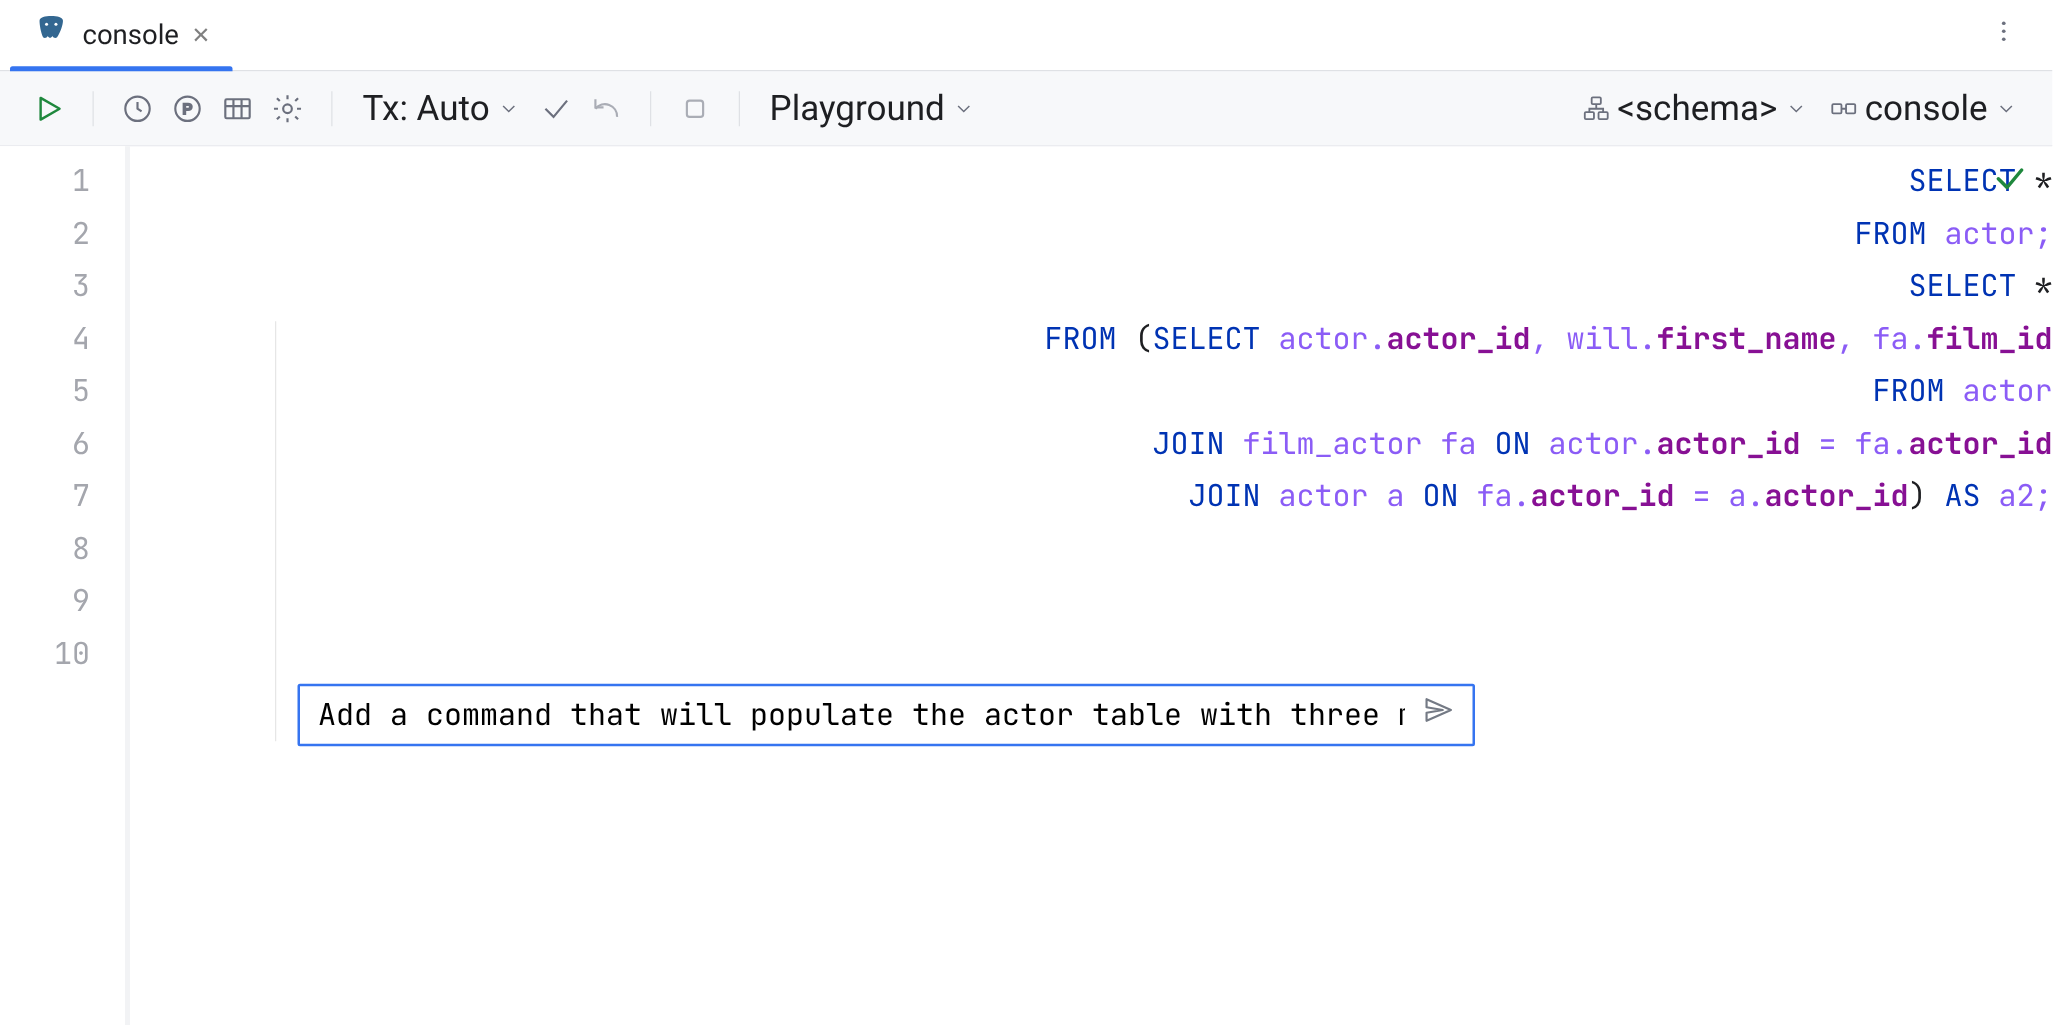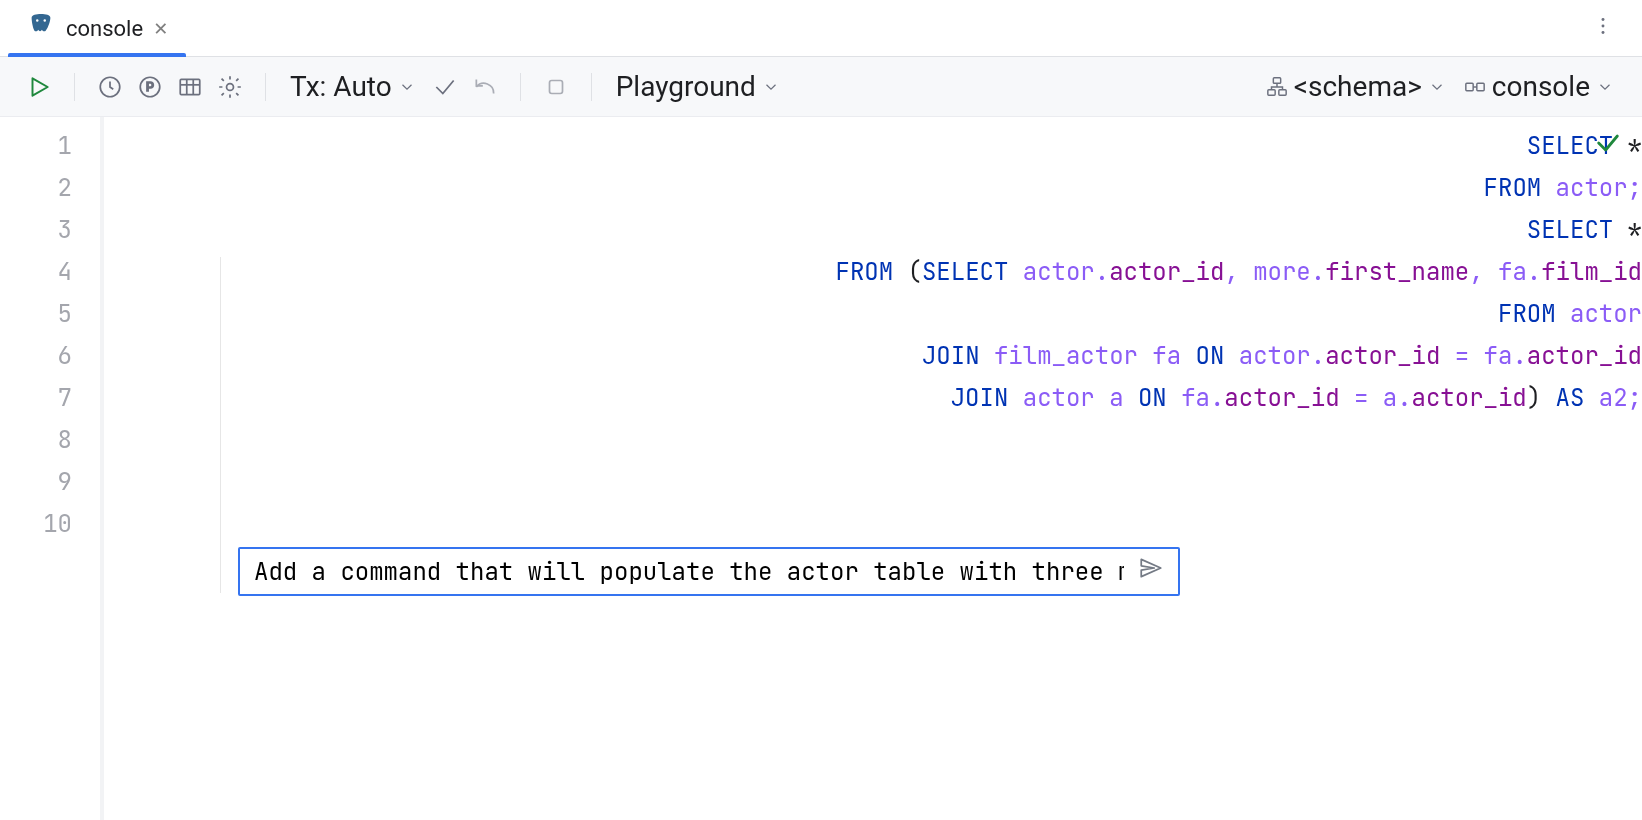--- a/index.html
+++ b/index.html
@@ -125,21 +125,21 @@
     left: 116px;
     top: 140px;
     width: 1px;
     height: 336px;
     background: #e6e6e6;
   }
 
   
   .kw   { color: #0033b3; }
   .ident{ color: #8b5cf6; }
-  .col  { color: #871094; }
+  .col  { color: #871094; font-weight: bold; }
   .star { color: #1e1f22; }
   .punct{ color: #1e1f22; }
 
   .status-check {
     position: absolute;
     top: 12px;
     right: 20px;
     color: #1f883d;
   }
 
@@ -305,21 +305,21 @@
     <div>10</div>
   </div>
 
   <div class="code-pane">
     <div class="indent-guide"></div>
 
     <div class="code-line"><span class="kw">SELECT</span><span class="star"> *</span></div>
     <div class="code-line"><span class="kw">FROM</span><span class="ident"> actor;</span></div>
     <div class="code-line"></div>
     <div class="code-line"><span class="kw">SELECT</span><span class="star"> *</span></div>
-    <div class="code-line"><span class="kw">FROM</span><span class="punct"> (</span><span class="kw">SELECT</span><span class="ident"> actor.</span><span class="col">actor_id</span><span class="ident">, more.</span><span class="col">first_name</span><span class="ident">, fa.</span><span class="col">film_id</span></div>
+    <div class="code-line"><span class="kw">FROM</span><span class="punct"> (</span><span class="kw">SELECT</span><span class="ident"> actor.</span><span class="col">actor_id</span><span class="ident">, will.</span><span class="col">first_name</span><span class="ident">, fa.</span><span class="col">film_id</span></div>
     <div class="code-line"><span>      </span><span class="kw">FROM</span><span class="ident"> actor</span></div>
     <div class="code-line"><span>               </span><span class="kw">JOIN</span><span class="ident"> film_actor fa </span><span class="kw">ON</span><span class="ident"> actor.</span><span class="col">actor_id</span><span class="ident"> = fa.</span><span class="col">actor_id</span></div>
     <div class="code-line"><span>               </span><span class="kw">JOIN</span><span class="ident"> actor a </span><span class="kw">ON</span><span class="ident"> fa.</span><span class="col">actor_id</span><span class="ident"> = a.</span><span class="col">actor_id</span><span class="punct">) </span><span class="kw">AS</span><span class="ident"> a2;</span></div>
     <div class="code-line"></div>
     <div class="code-line current"></div>
 
     <div class="prompt-box">
       <input type="text" value="Add a command that will populate the actor table with three more rows" style="">
       <span class="prompt-send">
         <svg class="glyph" viewBox="0 0 24 24" style="width:26px;height:26px">

